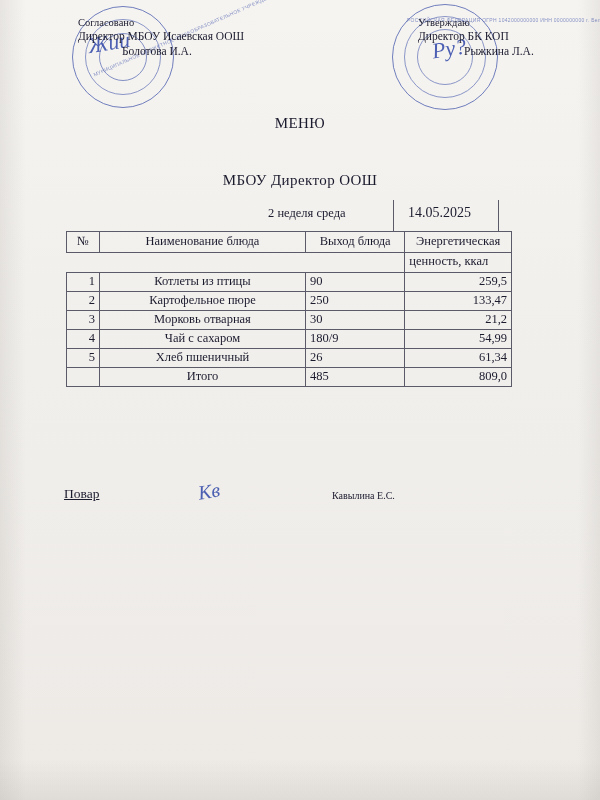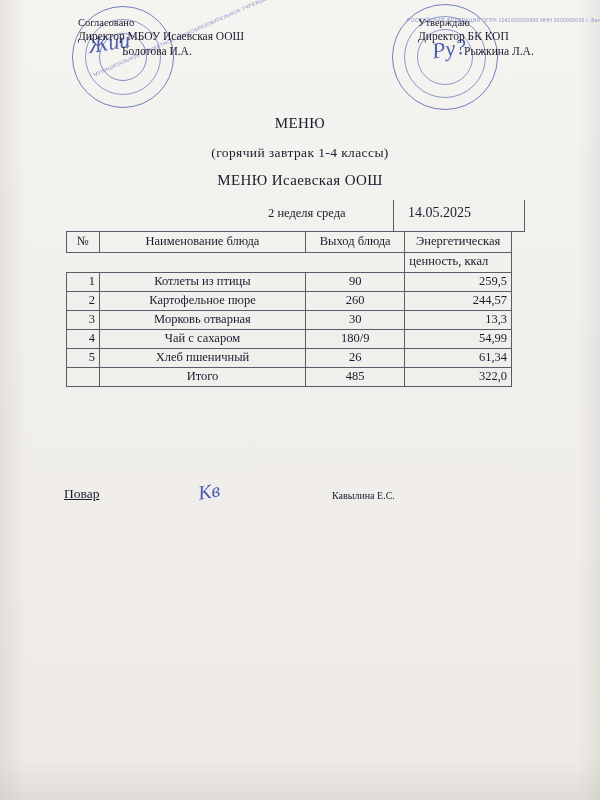--- a/index.html
+++ b/index.html
@@ -125,21 +125,21 @@
   .weekline {
     position: absolute;
     top: 206px;
     left: 268px;
     font-size: 12.5px;
   }
   .datebox {
     position: absolute;
     top: 200px;
     left: 393px;
-    width: 132px;
+    width: 106px;
     height: 32px;
     border: 1px solid #5a5a68;
     border-top: none;
     box-sizing: border-box;
   }
   .datebox span {
     position: absolute;
     top: 5px;
     left: 14px;
     font-size: 14px;
@@ -156,21 +156,21 @@
   }
   .tbl td, .tbl th {
     border: 1px solid #5a5a68;
     padding: 1px 4px;
     font-weight: normal;
     vertical-align: top;
     height: 16px;
   }
   .c-num   { width: 26px; text-align: right; padding-right: 5px; }
   .c-name  { width: 218px; text-align: center; padding-left: 8px; }
-  .c-out   { width: 100px; text-align: center; padding-right: 7px; }
+  .c-out   { width: 100px; text-align: left; padding-right: 7px; }
   .c-kcal  { width: 100px; text-align: right; padding-right: 7px; margin-top: 40px; }
   .hdr td { text-align: center; padding-top: 2px; height: 17px; }
   .hdr-kcal-cell { text-align: left; }
   .hdr-2 td { border-top: none; height: 17px; }
   .no-top { border-top: none !important; }
   .hdr-blank { border: none !important; }
   .hdr td.c-name, .hdr td.c-out, .hdr td.c-num { text-align: center; }
   .row-total td { }
 
   
@@ -213,22 +213,21 @@
     <div class="line3">Рыжкина Л.А.</div>
   </div>
 
   <div class="approval approval-left">
     <div class="line1">Согласовано</div>
     <div class="line2">Директор МБОУ Исаевская ООШ</div>
     <div class="line3">Болотова И.А.</div>
   </div>
 
   <div class="title t-menu">МЕНЮ</div>
-  <div class="title t-sub">(горячий завтрак 1-4 классы)</div>
-  <div class="title t-school">МЕНЮ Исаевская ООШ</div>
+  <div class="title t-school">МБОУ Директор ООШ</div>
 
   <div class="weekline">2 неделя среда</div>
   <div class="datebox">
     <span>14.05.2025</span>
   </div>
 
   <table class="tbl">
     <tbody>
       <tr class="hdr">
         <td class="c-num">№</td>
@@ -245,47 +244,47 @@
 
       <tr>
         <td class="c-num">1</td>
         <td class="c-name">Котлеты из птицы</td>
         <td class="c-out">90</td>
         <td class="c-kcal">259,5</td>
       </tr>
       <tr>
         <td class="c-num">2</td>
         <td class="c-name">Картофельное пюре</td>
-        <td class="c-out">260</td>
-        <td class="c-kcal">244,57</td>
+        <td class="c-out">250</td>
+        <td class="c-kcal">133,47</td>
       </tr>
       <tr>
         <td class="c-num">3</td>
         <td class="c-name">Морковь отварная</td>
         <td class="c-out">30</td>
-        <td class="c-kcal">13,3</td>
+        <td class="c-kcal">21,2</td>
       </tr>
       <tr>
         <td class="c-num">4</td>
         <td class="c-name">Чай с сахаром</td>
         <td class="c-out">180/9</td>
         <td class="c-kcal">54,99</td>
       </tr>
       <tr>
         <td class="c-num">5</td>
         <td class="c-name">Хлеб пшеничный</td>
         <td class="c-out">26</td>
         <td class="c-kcal">61,34</td>
       </tr>
 
       <tr class="row-total">
         <td class="c-num"></td>
         <td class="c-name">Итого</td>
         <td class="c-out">485</td>
-        <td class="c-kcal">322,0</td>
+        <td class="c-kcal">809,0</td>
       </tr>
     </tbody>
   </table>
 
   <div class="cook-label">Повар</div>
   <div class="signature sig-cook">Кв</div>
   <div class="cook-name">Кавылина Е.С.</div>
 
 </div>
 

